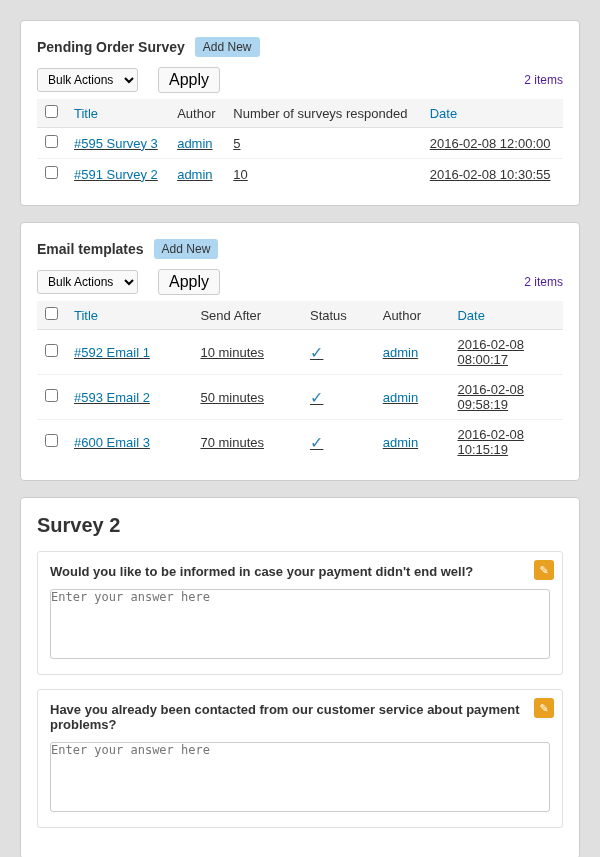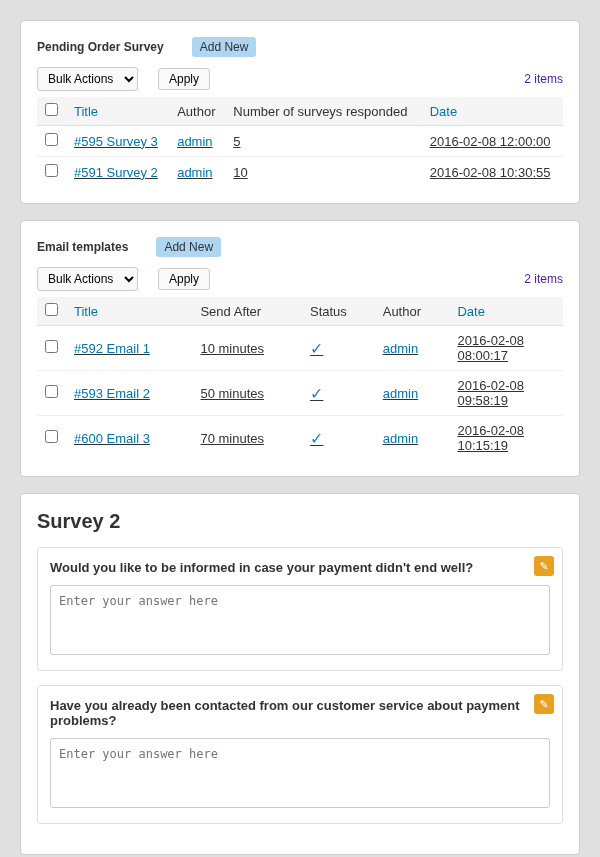--- a/index.html
+++ b/index.html
@@ -21,24 +21,24 @@
       padding: 16px;
     }
 
     .panel-header {
       display: flex;
       align-items: center;
       margin-bottom: 10px;
     }
 
     .panel-title {
-      font-size: 12px;
+      font-size: 14px;
       font-weight: bold;
       color: #333;
-      margin-right: 28px;
+      margin-right: 10px;
     }
 
     .add-new-btn {
       background: #aed6f1;
       border: none;
       border-radius: 3px;
       padding: 3px 8px;
       font-size: 12px;
       color: #333;
       cursor: pointer;
@@ -57,21 +57,21 @@
       font-size: 12px;
       background: #f9f9f9;
       margin-right: 20px;
       cursor: pointer;
     }
 
     .apply-btn {
       border: 1px solid #ccc;
       border-radius: 3px;
       padding: 3px 10px;
-      font-size: 12px;
+      font-size: 16px;
       background: #f9f9f9;
       cursor: pointer;
     }
 
     .item-count {
       margin-left: auto;
       font-size: 12px;
       color: #4c1d95;
     }
 
@@ -155,21 +155,20 @@
       font-weight: bold;
       margin-bottom: 10px;
       color: #333;
     }
 
     .answer-area {
       border: 1px solid #ccc;
       border-radius: 3px;
       width: 100%;
       height: 70px;
-      padding: 8px;
       font-size: 12px;
       color: #aaa;
       resize: none;
       background: #fff;
     }
 
     .edit-icon {
       position: absolute;
       top: 8px;
       right: 8px;

